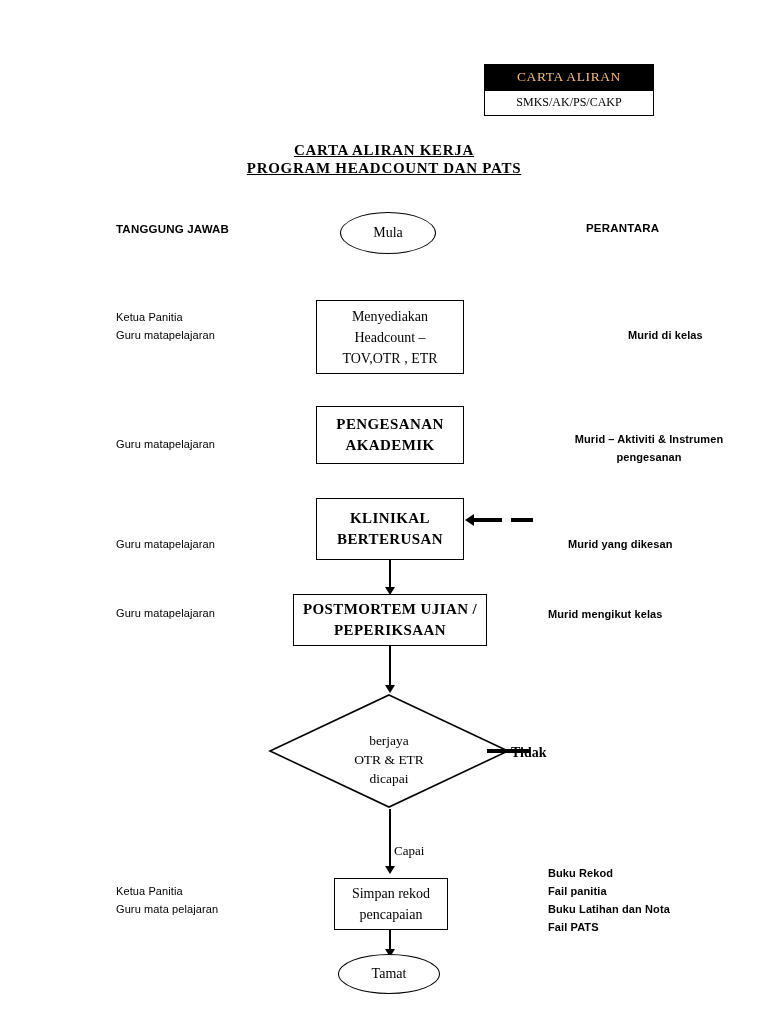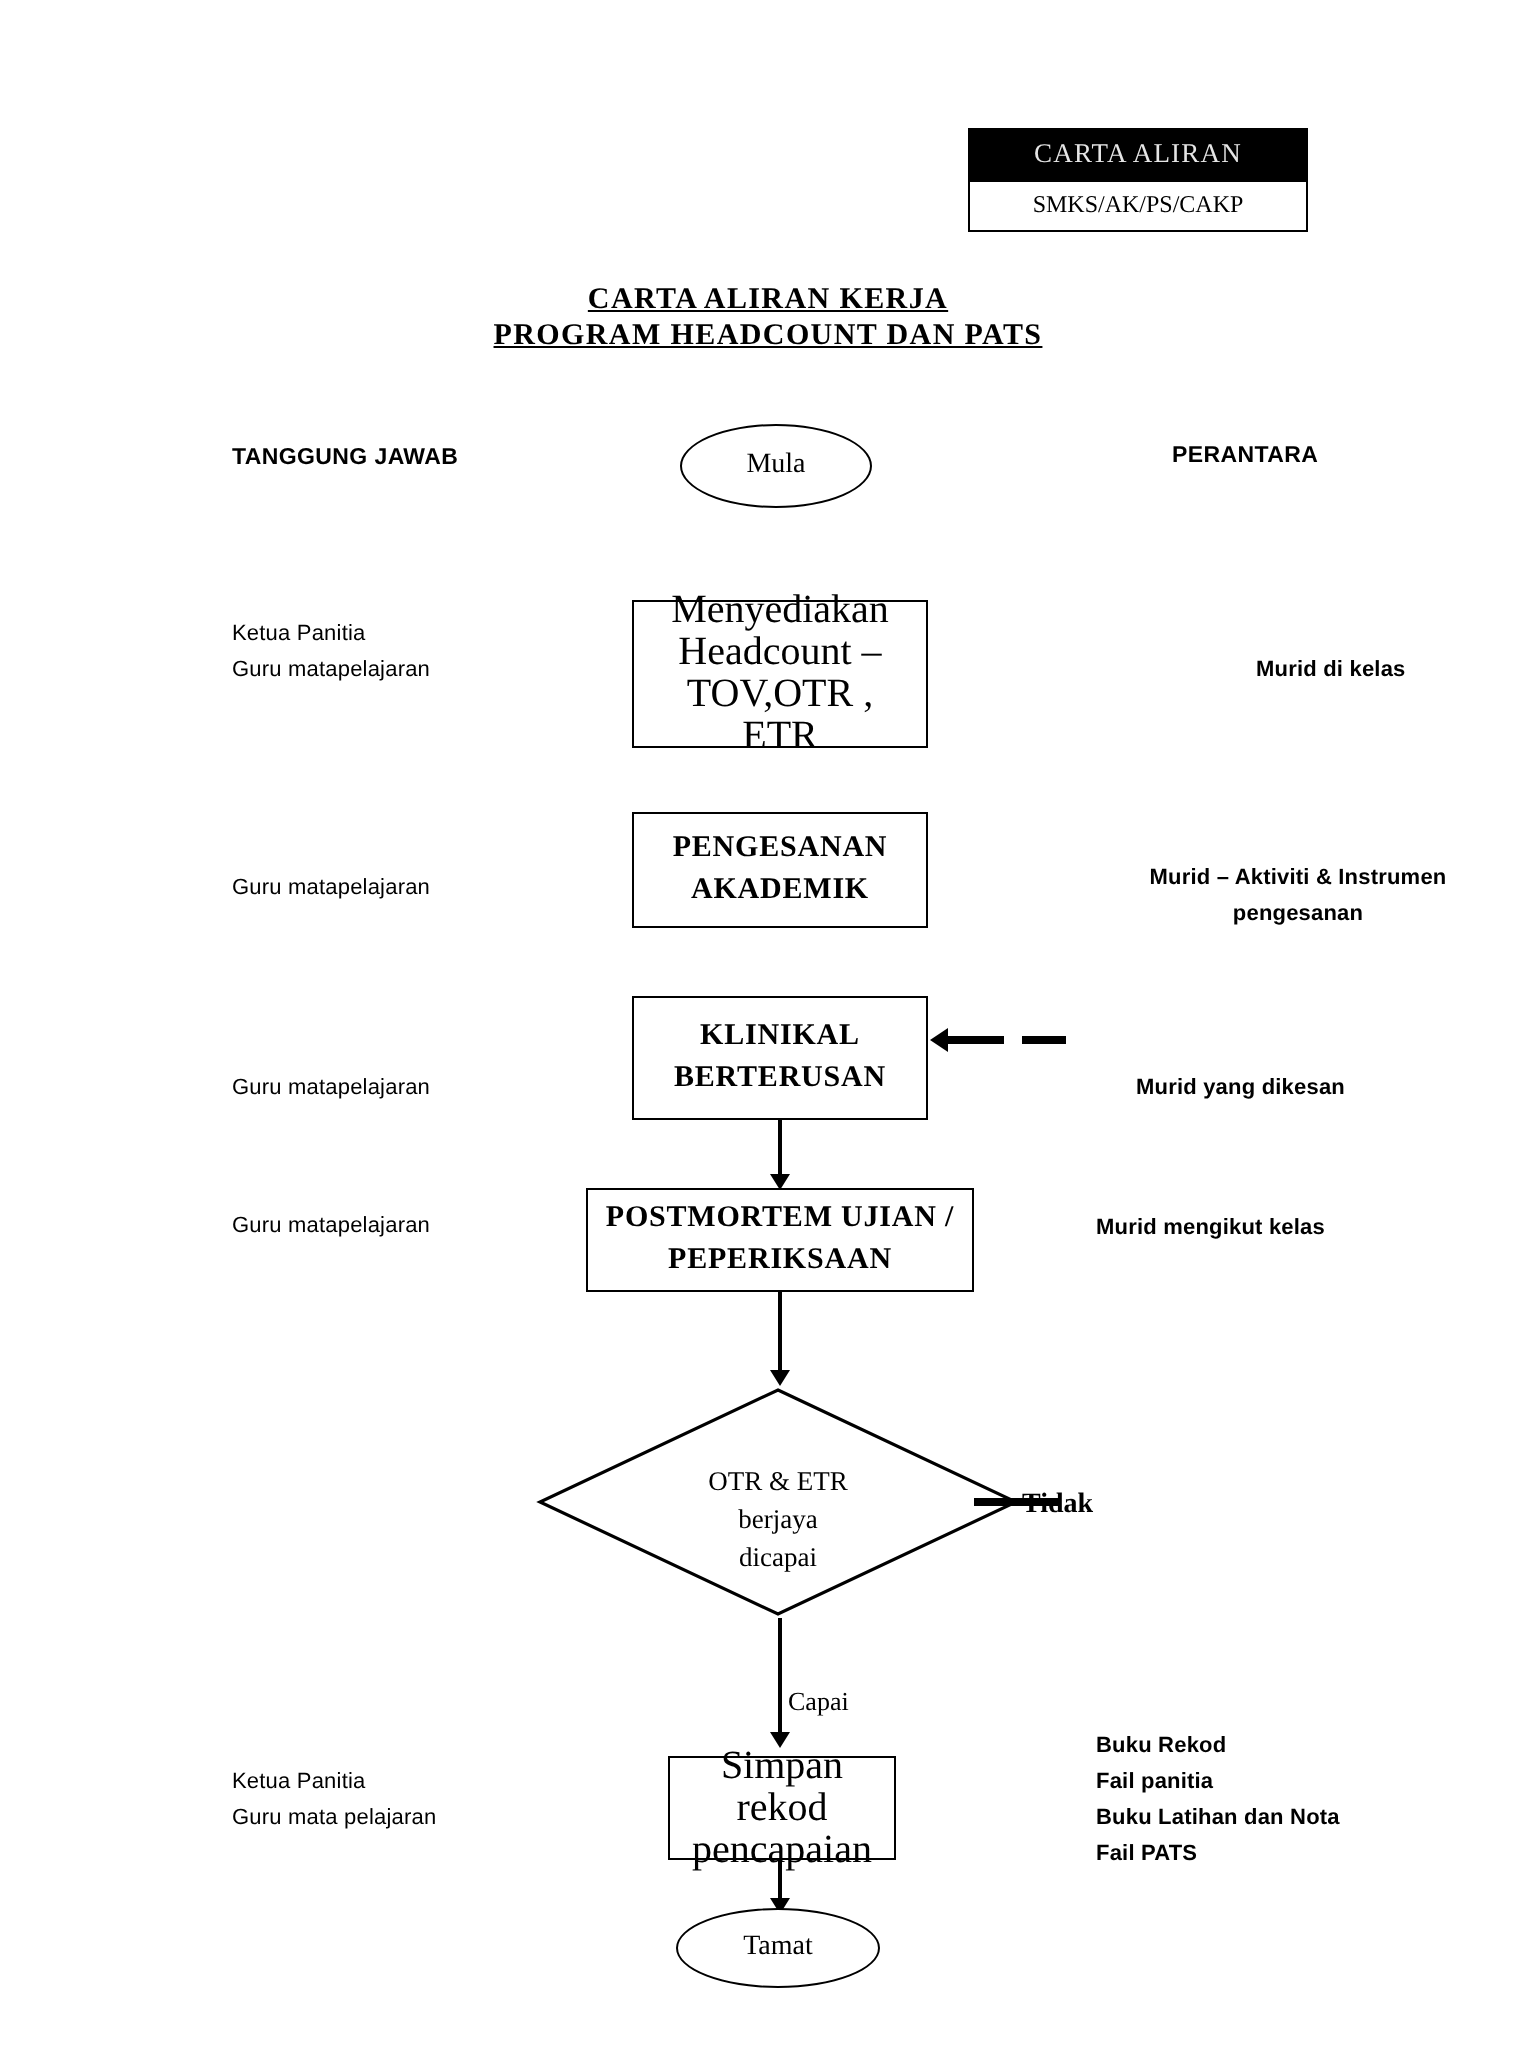--- a/index.html
+++ b/index.html
@@ -21,21 +21,21 @@
   
   #header-stamp {
     left: 484px;
     top: 64px;
     width: 170px;
     border: 1.5px solid #000;
     box-sizing: border-box;
   }
   #header-stamp .stamp-title {
     background: #000000;
-    color: #e5e5e5;
+    color: #fdba74;
     text-align: center;
     font-family: "Liberation Serif", serif;
     font-size: 13.5px;
     letter-spacing: 0.6px;
     padding: 4px 0 5px 0;
     font-weight: 400;
   }
   #header-stamp .stamp-code {
     background: #ffffff;
     color: #000000;
@@ -103,21 +103,21 @@
     display: flex;
     align-items: center;
     justify-content: center;
     text-align: center;
   }
   .node-box .txt {
     font-family: "Liberation Serif", serif;
     line-height: 21px;
     padding: 0 6px;
   }
-  .plain .txt { font-weight: 400; font-size: 20px; }
+  .plain .txt { font-weight: 400; font-size: 14px; }
   .bold  .txt { font-weight: bold;  font-size: 15px; letter-spacing: 0.4px; }
 
   
   .term {
     border: 1.5px solid #000;
     border-radius: 50%;
     background: #fff;
     box-sizing: border-box;
     display: flex;
     align-items: center;
@@ -253,22 +253,22 @@
 <div class="abs perant" style="left:548px; top:605px;">Murid mengikut kelas</div>
 
 <div class="abs vline" style="left:389px; top:646px; height:42px;"></div>
 <div class="abs arrowhead" style="left:385px; top:685px;"></div>
 
 <div class="abs" id="decision-diamond">
   <svg width="242" height="116" viewBox="0 0 242 116">
     <polygon points="121,2 240,58 121,114 2,58" fill="#ffffff" stroke="#000000" stroke-width="1.6"></polygon>
   </svg>
   <div class="dtext" style="top:38px;">
+    <div>berjaya</div>
     <div>OTR &amp; ETR</div>
-    <div>berjaya</div>
     <div>dicapai</div>
   </div>
 </div>
 
 <div class="abs thick-line" style="left:487px; top:749px; width:42px;"></div>
 <div class="abs branch-label" style="left:511px; top:743px;">Tidak</div>
 
 <div class="abs vline" style="left:389px; top:809px; height:60px;"></div>
 <div class="abs arrowhead" style="left:385px; top:866px;"></div>
 <div class="abs edge-label" style="left:394px; top:843px;">Capai</div>

